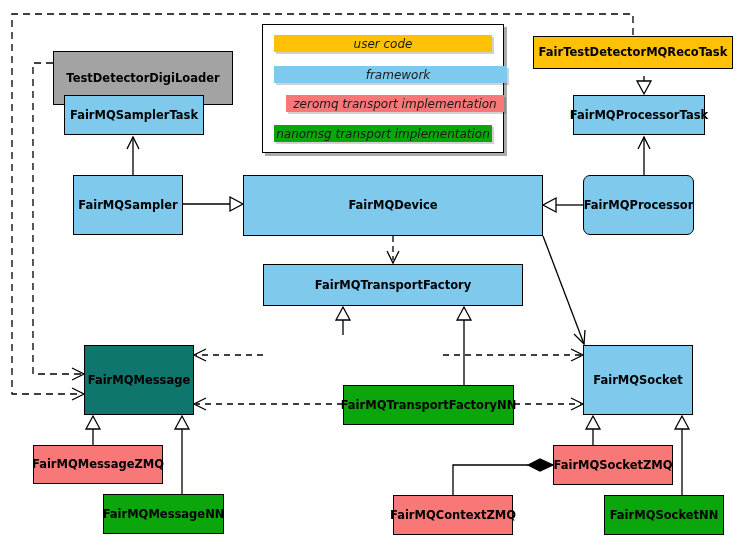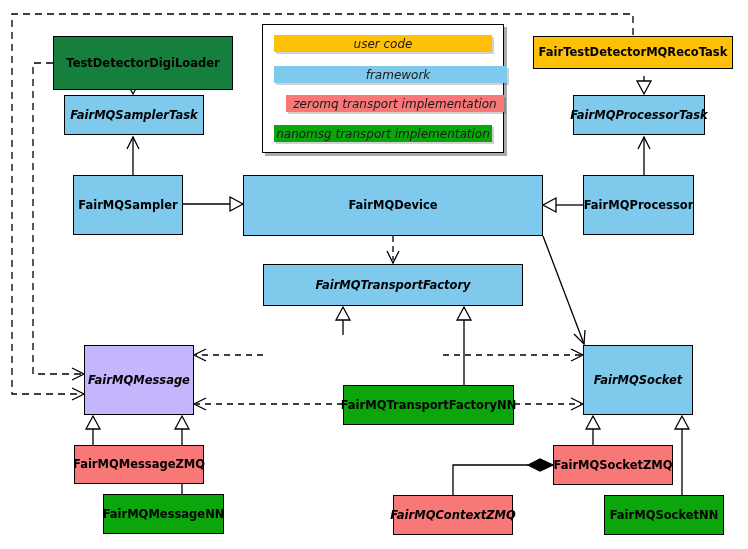--- a/index.html
+++ b/index.html
@@ -24,21 +24,21 @@
     align-items: center;
     justify-content: center;
     text-align: center;
     font-weight: bold;
     font-size: 11.5px;
     color: #000000;
     line-height: 1.1;
     padding: 0 2px;
     white-space: nowrap;
   }
-  .node.abstract { font-style: italic; }
+  .node.abstract { }
   .legend {
     position: absolute;
     left: 262px; top: 24px;
     width: 242px; height: 129px;
     box-sizing: border-box;
     background: #ffffff;
     border: 1.6px solid #000000;
     box-shadow: 3px 3px 0 #ababab;
   }
   .legend-bar {
@@ -165,60 +165,60 @@
       <line x1="682" y1="495" x2="682" y2="429"></line>
       <polygon points="675,429 689,429 682,416" fill="#fff"></polygon>
     </g>
 
     <g stroke="#000" stroke-width="1.3">
       <path d="M453,495 L453,465 L528,465" fill="none"></path>
       <polygon points="528,465 540,459 553,465 540,471" fill="#000"></polygon>
     </g>
   </svg>
 
-  <div class="node" style="left: 53px; top: 36px; width: 180px; height: 54px; background-color: #15803d;">
+  <div class="node" style="left: 53px; top: 51px; width: 180px; height: 54px; background-color: #a3a3a3;">
     <span>TestDetectorDigiLoader</span>
   </div>
   <div class="node" style="left: 533px; top: 36px; width: 200px; height: 33px; background-color: rgb(255, 193, 7);">
     <span>FairTestDetectorMQRecoTask</span>
   </div>
   <div class="node abstract" style="left: 64px; top: 95px; width: 140px; height: 40px; background-color: rgb(126, 201, 236);">
     <span>FairMQSamplerTask</span>
   </div>
   <div class="node abstract" style="left: 573px; top: 95px; width: 132px; height: 40px; background-color: rgb(126, 201, 236);">
     <span>FairMQProcessorTask</span>
   </div>
   <div class="node" style="left: 73px; top: 175px; width: 110px; height: 60px; background-color: rgb(126, 201, 236);">
     <span>FairMQSampler</span>
   </div>
   <div class="node" style="left: 243px; top: 175px; width: 300px; height: 61px; background-color: rgb(126, 201, 236);">
     <span>FairMQDevice</span>
   </div>
-  <div class="node" style="left: 583px; top: 175px; width: 111px; height: 60px; background-color: rgb(126, 201, 236);">
+  <div class="node" style="left: 583px; top: 175px; width: 111px; height: 60px; background-color: rgb(126, 201, 236); border-radius: 7px;">
     <span>FairMQProcessor</span>
   </div>
   <div class="node abstract" style="left: 263px; top: 264px; width: 260px; height: 42px; background-color: rgb(126, 201, 236);">
     <span>FairMQTransportFactory</span>
   </div>
   <div class="node" style="left: 343px; top: 385px; width: 171px; height: 40px; background-color: rgb(11, 166, 11); text-align: right;">
     <span>FairMQTransportFactoryNN</span>
   </div>
-  <div class="node abstract" style="left: 84px; top: 345px; width: 110px; height: 70px; background-color: #c4b5fd;">
+  <div class="node abstract" style="left: 84px; top: 345px; width: 110px; height: 70px; background-color: #0f766e;">
     <span>FairMQMessage</span>
   </div>
   <div class="node abstract" style="left: 583px; top: 345px; width: 110px; height: 70px; background-color: rgb(126, 201, 236);">
     <span>FairMQSocket</span>
   </div>
-  <div class="node" style="left: 33px; top: 445px; width: 130px; height: 39px; background-color: rgb(248, 120, 120); margin-left: 41px;">
+  <div class="node" style="left: 33px; top: 445px; width: 130px; height: 39px; background-color: rgb(248, 120, 120);">
     <span>FairMQMessageZMQ</span>
   </div>
   <div class="node" style="left: 103px; top: 494px; width: 121px; height: 40px; background-color: rgb(11, 166, 11);">
     <span>FairMQMessageNN</span>
   </div>
-  <div class="node" style="left: 393px; top: 495px; width: 120px; height: 40px; background-color: rgb(248, 120, 120); font-style: italic;">
+  <div class="node" style="left: 393px; top: 495px; width: 120px; height: 40px; background-color: rgb(248, 120, 120);">
     <span>FairMQContextZMQ</span>
   </div>
   <div class="node" style="left: 553px; top: 445px; width: 120px; height: 40px; background-color: rgb(248, 120, 120);">
     <span>FairMQSocketZMQ</span>
   </div>
   <div class="node" style="left: 604px; top: 495px; width: 120px; height: 40px; background-color: rgb(11, 166, 11);">
     <span>FairMQSocketNN</span>
   </div>
 
   <div class="legend">

